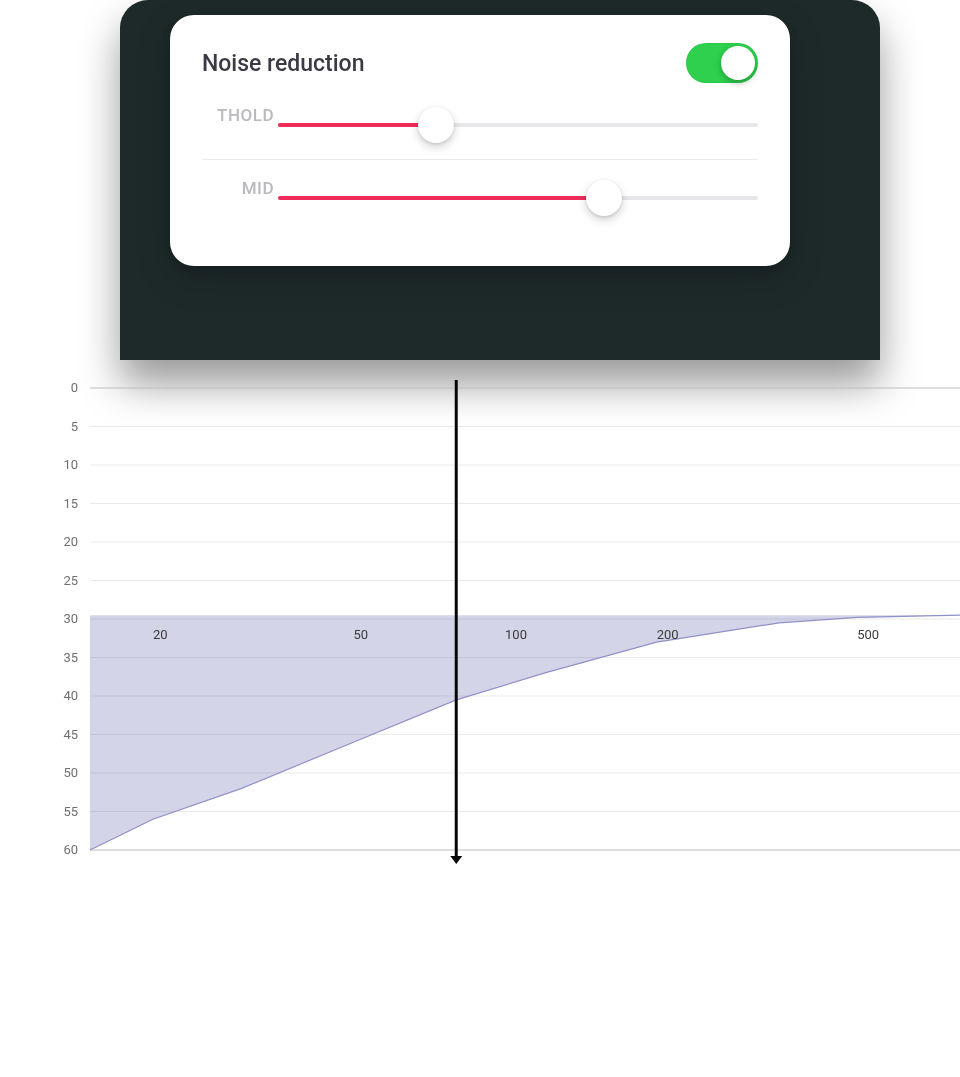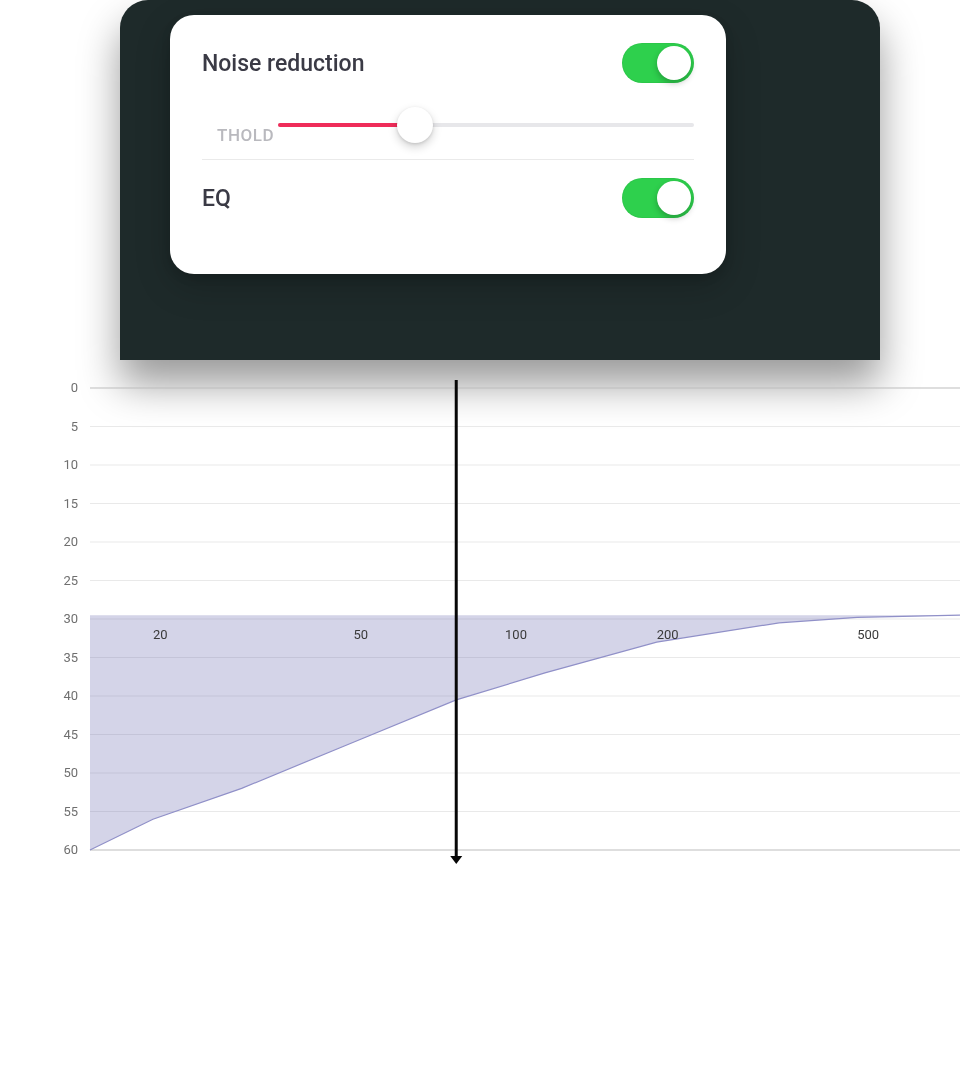--- a/index.html
+++ b/index.html
@@ -30,31 +30,31 @@
   .gridline-edge { stroke: #bdbdbd; stroke-width: 1; }
   .playhead { stroke: #070707; stroke-width: 3; }
   .curve-band { fill: #6f6fb3; opacity: .30; }
   .curve-line { stroke: #9090c8; stroke-width: 1.2; fill:none; }
   .bar { stroke-linecap: butt; }
 
   
   .card {
     position: absolute;
     top: 15px; left: 170px;
-    width: 556px;
+    width: 620px;
     background: #ffffff;
     border-radius: 24px;
     box-shadow: 0 12px 36px rgba(0,0,0,.20), 0 4px 10px rgba(0,0,0,.12);
     padding: 28px 32px 34px 32px;
     z-index: 5;
   }
   .section-title { font-size: 23px; color: #3a3a45; font-weight: 500; margin-bottom: 22px; display:flex; align-items:center; justify-content:space-between; }
   .divider { height:1px; background:#eaeaea; margin: 10px 0 18px 0; }
 
-  .row { display:flex; align-items:flex-end; gap: 4px; margin: 14px 0; }
+  .row { display:flex; align-items:flex-start; gap: 4px; margin: 14px 0; }
   .row-label { width: 72px; text-align:right; font-size: 17px; color:#b9b9be; letter-spacing: .5px; font-weight: 500; }
   .slider { position: relative; flex:1; height: 40px; }
   .track-bg { position:absolute; top:18px; left:0; right:0; height:4px; background:#e7e7ea; border-radius:2px; }
   .track-fill { position:absolute; top:18px; left:0; height:4px; background:#ef2c59; border-radius:2px; }
   .thumb { position:absolute; top:2px; width:36px; height:36px; border-radius:50%; background:#ffffff; box-shadow: 0 4px 10px rgba(0,0,0,.18), 0 1px 3px rgba(0,0,0,.12); transform: translateX(-50%); }
   .center-tick { position:absolute; left:50%; width:1px; height:8px; background:#d5d5db; transform: translateX(-50%); }
   .center-tick.top { top:6px; }
   .center-tick.bot { bottom:6px; }
 
   
@@ -200,24 +200,26 @@
       <div class="row-label">THOLD</div>
       <div class="slider">
         <div class="track-bg"></div>
         <div class="track-fill" style="width: 33%;"></div>
         <div class="thumb" style="left: 33%;"></div>
       </div>
     </div>
 
     <div class="divider"></div>
 
-    <div class="section-title">
-      <span>EQ</span>
-      <div id="eq-toggle" class="toggle">
-          <div class="knob"></div>
-        </div>
+
+
+    <div class="row">
+      <div class="row-label">MID</div>
+      <div class="slider">
+        <div class="track-bg"></div>
+        <div class="track-fill" style="width: 68%;"></div>
+        <div class="thumb" style="left: 68%;"></div>
+      </div>
     </div>
-
-
 
 
   </div>
 </div>
 
 </body></html>

